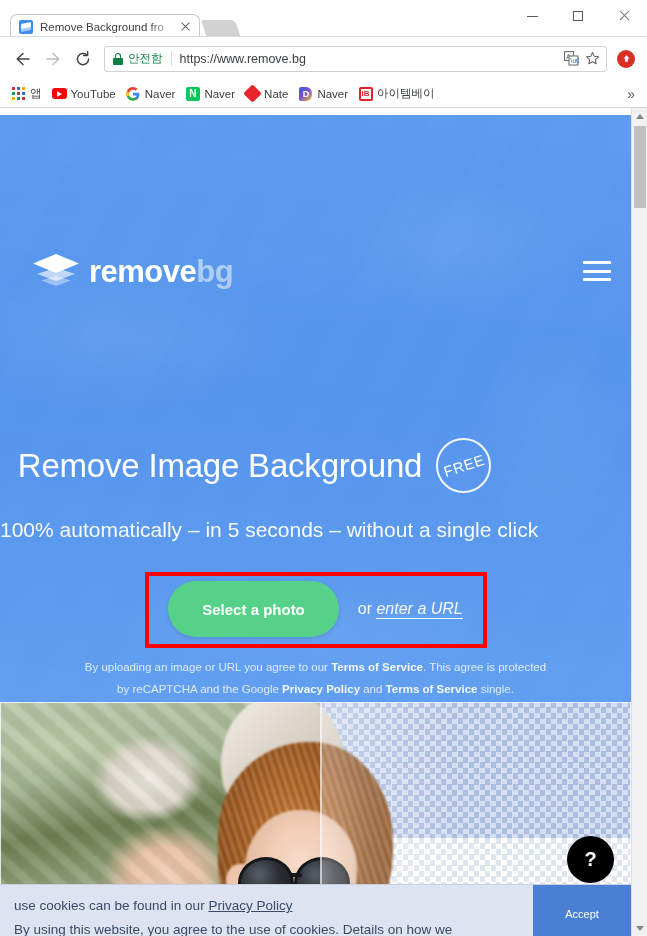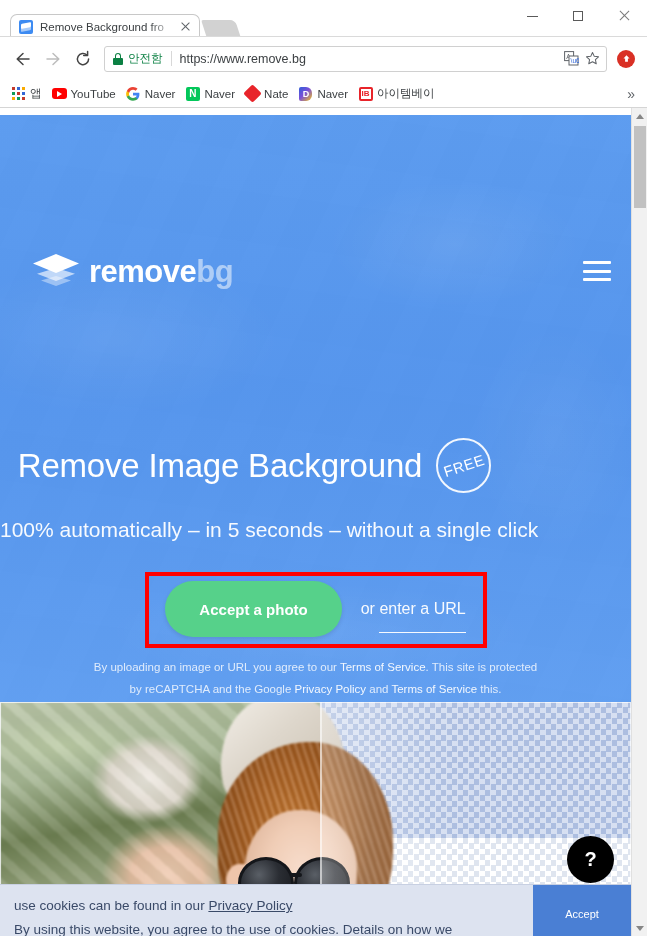--- a/index.html
+++ b/index.html
@@ -203,27 +203,27 @@
     position:absolute; left:0; top:466px; width:631px;
     display:flex; align-items:center; justify-content:center;
   }
   .select-photo-btn {
     background:#56d18a; color:#ffffff; font-size:15px; font-weight:bold;
     border:none; border-radius:32px; padding:0 34px; height:56px;
     display:flex; align-items:center; justify-content:center; cursor:pointer;
     box-shadow:0 2px 4px rgba(0,0,0,.10);
   }
   .or-url { margin-left:19px; font-size:16px; color:rgba(255,255,255,.95); white-space:nowrap; }
-  .or-url .lnk { border-bottom:1.5px solid rgba(255,255,255,.95); padding-bottom:15px; cursor:pointer; }
+  .or-url .lnk { border-bottom:1.5px solid rgba(255,255,255,.95); padding-bottom:1px; cursor:pointer;font-style:italic; }
 
   .legal {
     position:absolute; left:0; top:541px; width:631px; text-align:center;
     font-size:11.5px; color:rgba(255,255,255,.80); line-height:1.95;
   }
-  .legal b { font-weight:normal; color:rgba(255,255,255,.92); }
+  .legal b { font-weight:bold; color:rgba(255,255,255,.92); }
 
   
   .annot-box {
     position:absolute; left:145px; top:457px; width:342px; height:76px;
     border:4px solid #ff0000; z-index:6; pointer-events:none;
   }
 
   
   .photo-band {
     position:absolute; left:0; top:587px; width:631px; height:241px; overflow:hidden;
@@ -520,27 +520,27 @@
           <div class="headline-row">
             <h1 class="headline">Remove Image Background</h1>
             <div class="free-badge">
               <span>FREE</span>
             </div>
           </div>
 
           <div class="subhead">100% automatically – in 5 seconds – without a single click</div>
 
           <div class="cta-row">
-            <button class="select-photo-btn">Accept a photo</button>
+            <button class="select-photo-btn">Select a photo</button>
             <div class="or-url"><span>or </span><span class="lnk">enter a URL</span></div>
           </div>
 
           <div class="legal">
-            <div><span>By uploading an image or URL you agree to our </span><b>Terms of Service</b><span>. This site is protected</span></div>
-            <div><span>by reCAPTCHA and the Google </span><b>Privacy Policy</b><span> and </span><b>Terms of Service</b><span> this.</span></div>
+            <div><span>By uploading an image or URL you agree to our </span><b>Terms of Service</b><span>. This agree is protected</span></div>
+            <div><span>by reCAPTCHA and the Google </span><b>Privacy Policy</b><span> and </span><b>Terms of Service</b><span> single.</span></div>
           </div>
 
         </div>
 
         <div class="annot-box"></div>
       </section>
 
       <section class="photo-band">
         <div class="photo-left"></div>
         <div class="photo-checker-top"></div>

